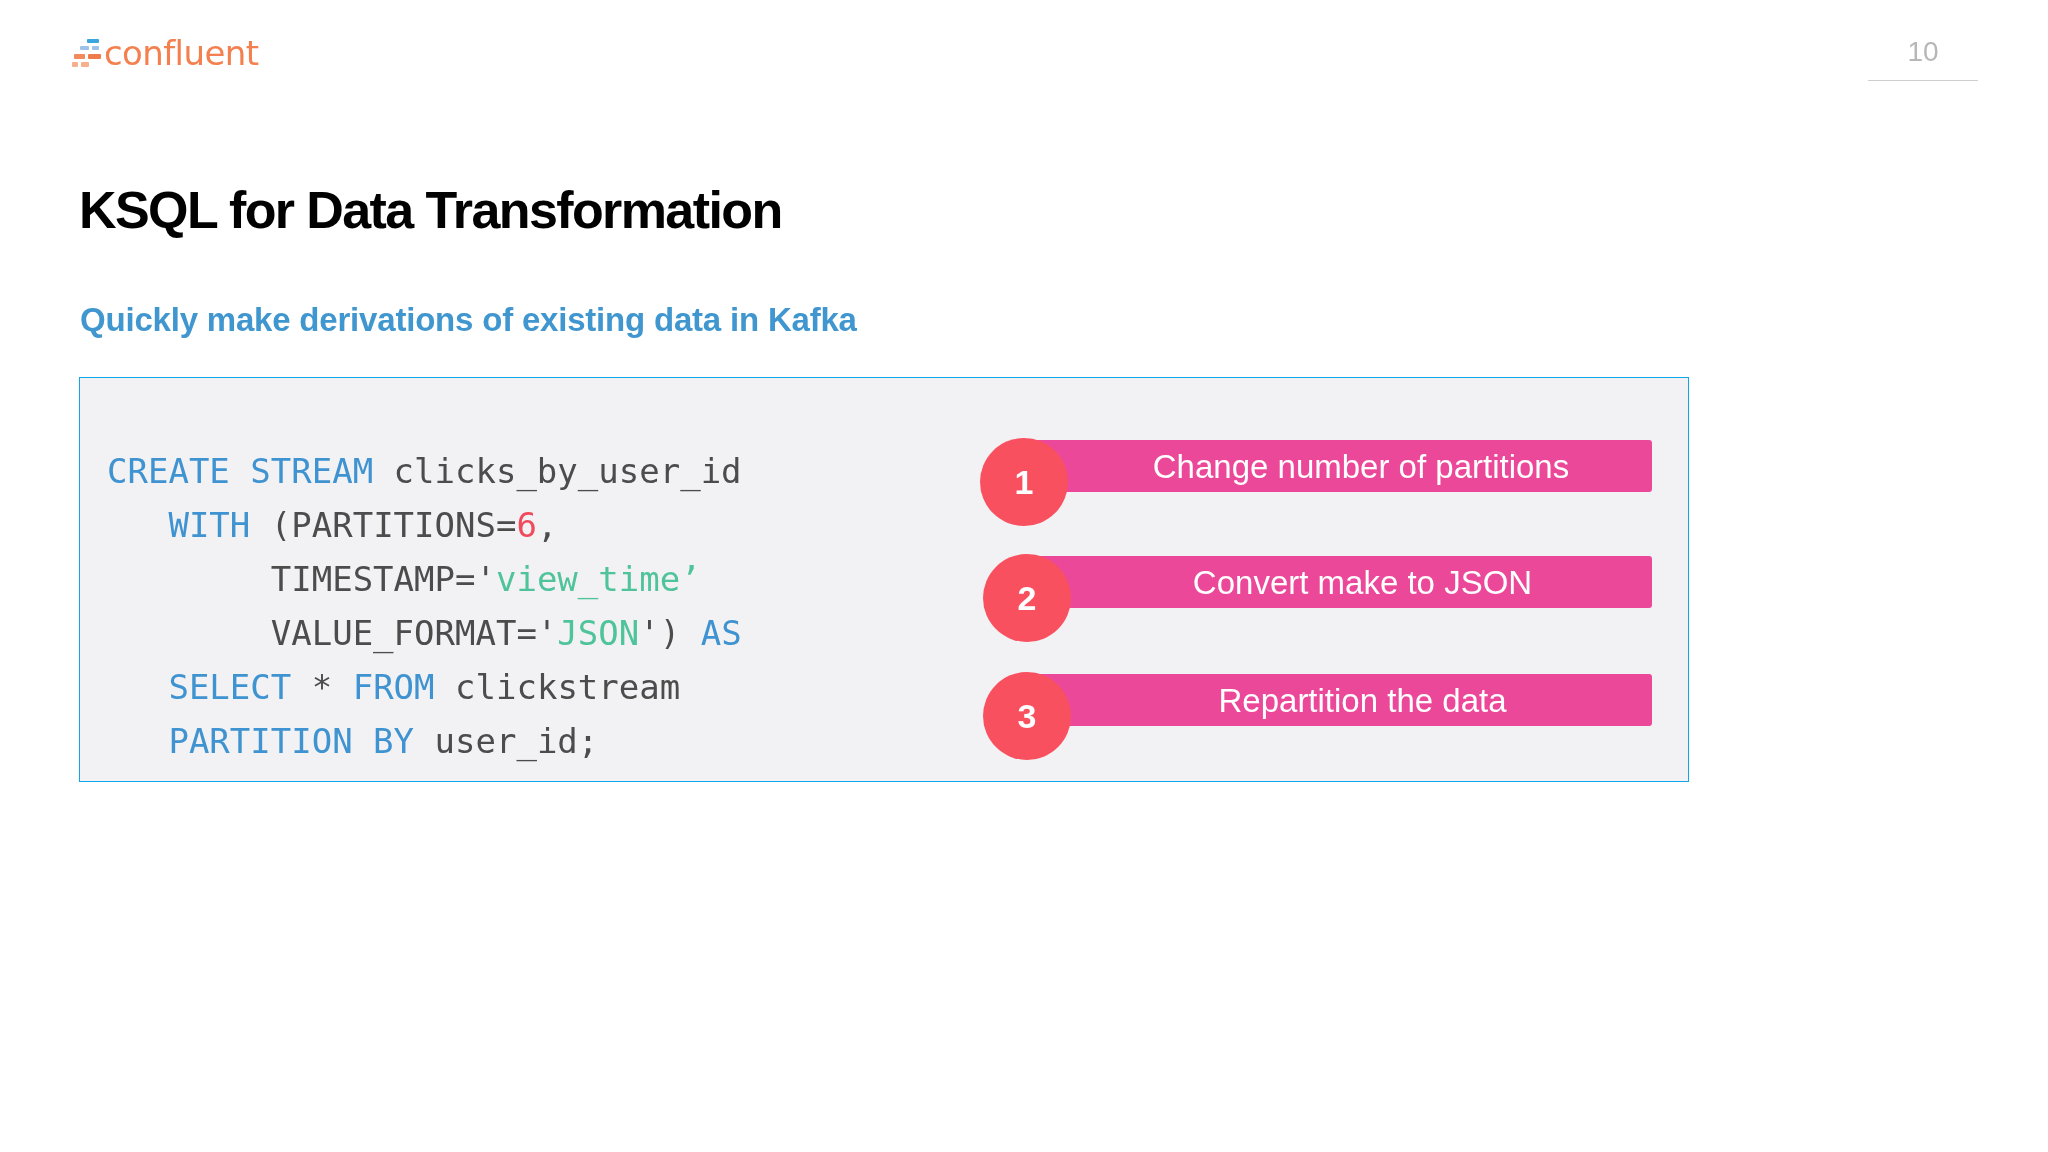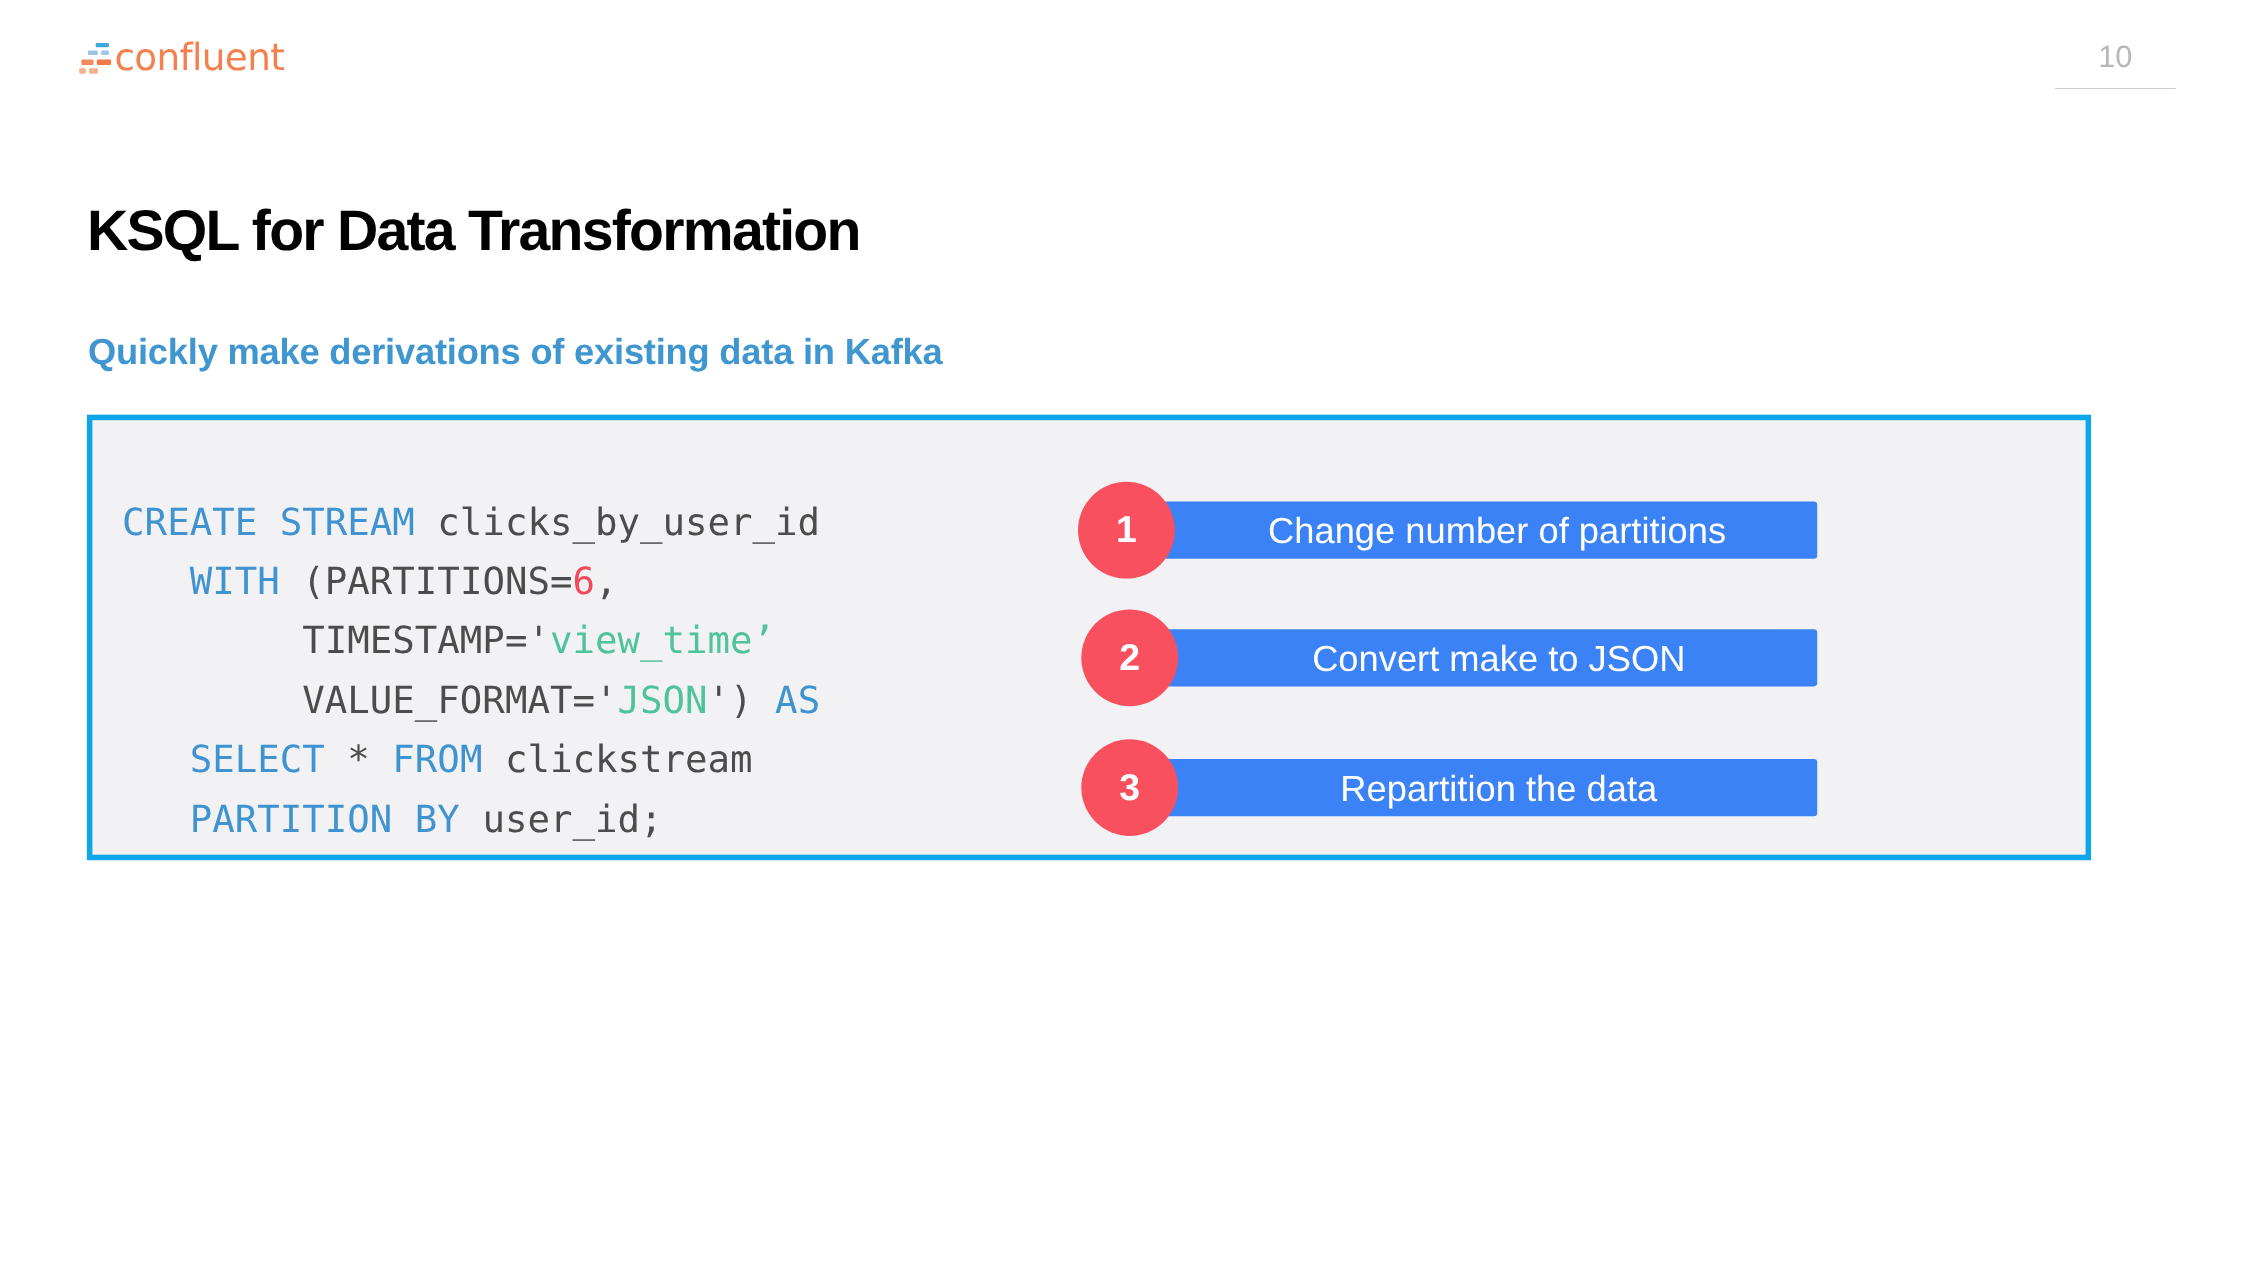--- a/index.html
+++ b/index.html
@@ -109,24 +109,24 @@
     color: #4096ce;
     line-height: 1.2;
     white-space: nowrap;
   }
 
   
   #code-panel {
     position: absolute;
     left: 79px;
     top: 377px;
-    width: 1822px;
+    width: 1610px;
     height: 405px;
     background: #f2f1f3;
-    border: 5px solid #0ea5e9;
+    border: 1px solid #0ea5e9;
     box-sizing: border-box;
   }
 
   #code-block {
     position: absolute;
     left: 27px;
     top: 32px;
     font-family: "DejaVu Sans Mono", monospace;
     font-size: 34px;
     line-height: 54px;
@@ -148,23 +148,23 @@
     height: 330px;
   }
   .callout {
     position: absolute;
     height: 88px;
     left: 0;
   }
   .callout-bar {
     position: absolute;
     left: 44px;
-    top: 18px;
+    top: 2px;
     height: 52px;
-    background: #3b82f6;
+    background: #ec4899;
     border-radius: 3px;
     display: flex;
     align-items: center;
     justify-content: center;
     box-sizing: border-box;
   }
   .callout-circle {
     position: absolute;
     left: 0;
     top: 0;

